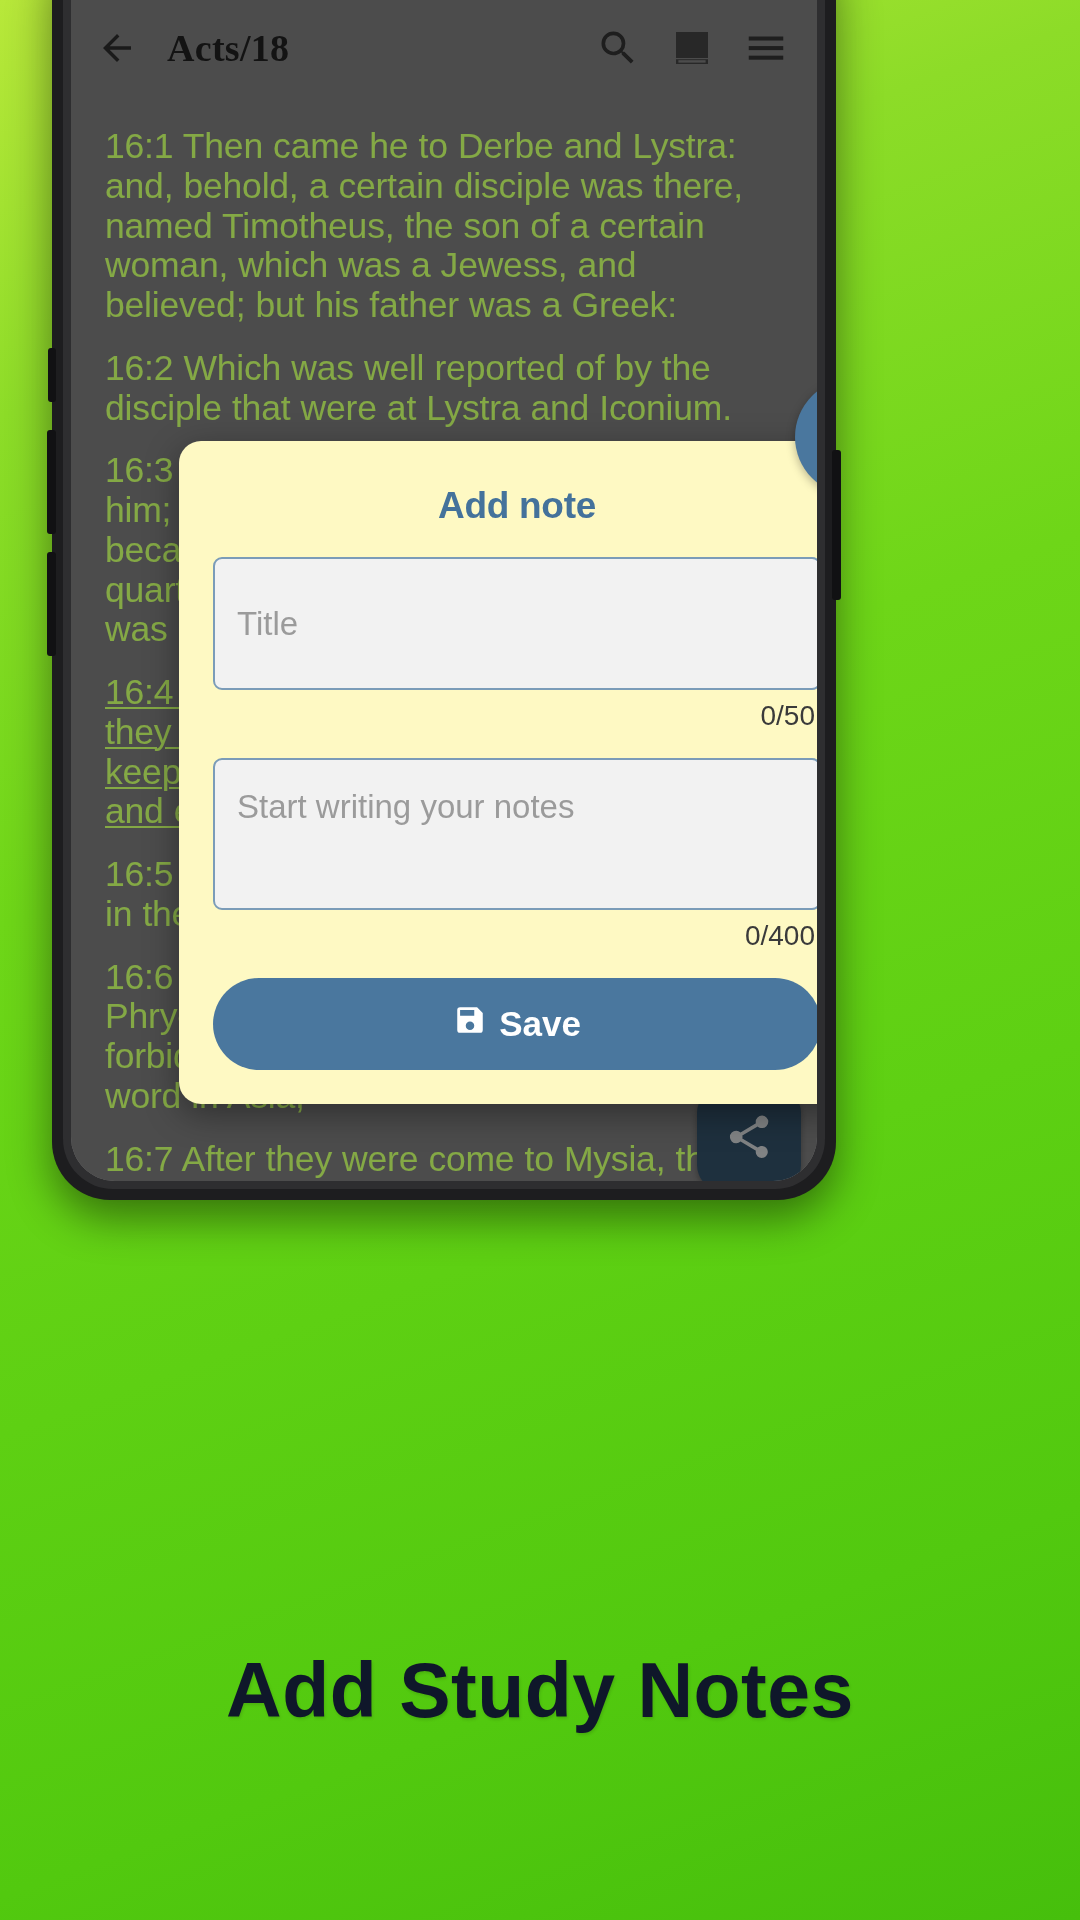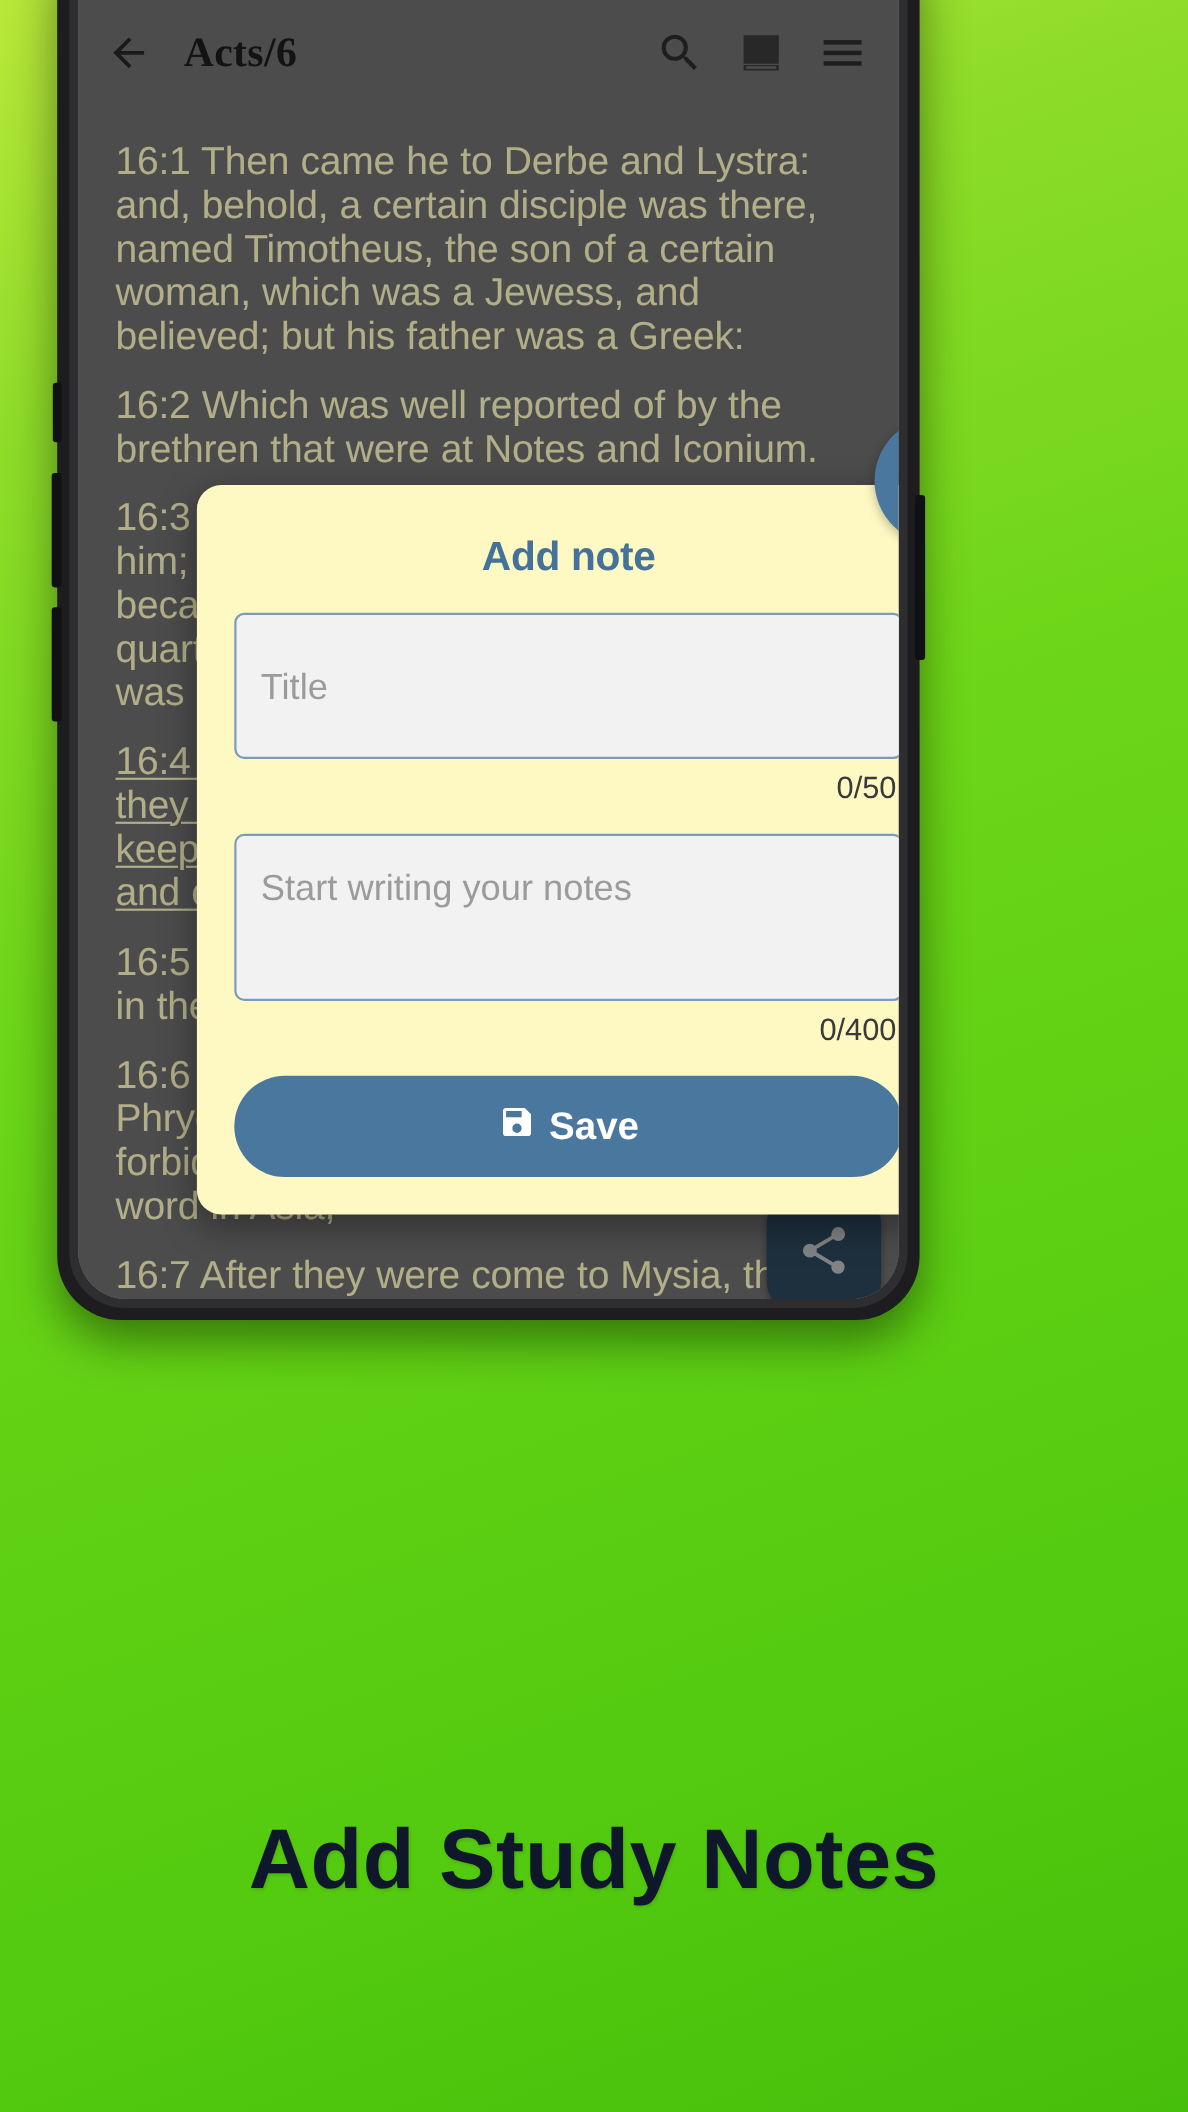--- a/index.html
+++ b/index.html
@@ -105,21 +105,21 @@
     position: absolute;
     left: 0; right: 0;
     top: 150px;
     bottom: 0;
     padding: 28px 32px 0 34px;
     overflow: hidden;
   }
   .verse {
     font-size: 35.5px;
     line-height: 1.12;
-    color: #fef9c3;
+    color: #bef264;
     margin-bottom: 23px;
     letter-spacing: -.2px;
     word-spacing: .5px;
   }
   .verse.underlined {
     text-decoration: underline;
     text-decoration-thickness: 2px;
     text-underline-offset: 3px;
   }
 
@@ -265,21 +265,21 @@
       <div id="app">
 
         <div id="app-bar">
 
           <div id="back-arrow">
             <svg width="42" height="42" viewBox="0 0 24 24">
               <path d="M20 11H7.8l5.6-5.6L12 4l-8 8 8 8 1.4-1.4L7.8 13H20z" fill="#262626"></path>
             </svg>
           </div>
 
-          <div id="app-title">Acts/6</div>
+          <div id="app-title">Acts/18</div>
 
           <div class="bar-icon">
             <svg width="44" height="44" viewBox="0 0 24 24">
               <path d="M15.5 14h-.79l-.28-.27A6.47 6.47 0 0016 9.5 6.5 6.5 0 109.5 16c1.61 0 3.09-.59 4.23-1.57l.27.28v.79l5 4.99L20.49 19l-4.99-5zm-6 0A4.5 4.5 0 1114 9.5 4.49 4.49 0 019.5 14z" fill="#2b2b2b"></path>
             </svg>
           </div>
 
           <div class="bar-icon">
             <svg width="48" height="48" viewBox="0 0 24 24">
               <path d="M4 4h16v13H4z" fill="#3a3a3a"></path>
@@ -292,21 +292,21 @@
             <svg width="46" height="46" viewBox="0 0 24 24">
               <rect x="3" y="6" width="18" height="2.1" fill="#2b2b2b"></rect>
               <rect x="3" y="11" width="18" height="2.1" fill="#2b2b2b"></rect>
               <rect x="3" y="16" width="18" height="2.1" fill="#2b2b2b"></rect>
             </svg>
           </div>
         </div>
 
         <div id="verses">
           <p class="verse">16:1 Then came he to Derbe and Lystra: and, behold, a certain disciple was there, named Timotheus, the son of a certain woman, which was a Jewess, and believed; but his father was a Greek:</p>
-          <p class="verse">16:2 Which was well reported of by the brethren that were at Notes and Iconium.</p>
+          <p class="verse">16:2 Which was well reported of by the disciple that were at Lystra and Iconium.</p>
           <p class="verse">16:3 Him would Paul have to go forth with him; and took and circumcised him because of the Jews which were in those quarters: for they knew all that his father was a Greek.</p>
           <p class="verse underlined">16:4 And as they went through the cities, they delivered them the decrees for to keep, that were ordained of the apostles and elders which were at Jerusalem.</p>
           <p class="verse">16:5 And so were the churches established in the faith, and increased in number daily.</p>
           <p class="verse">16:6 Now when they had gone throughout Phrygia and the region of Galatia, and were forbidden of the Holy Ghost to preach the word in Asia,</p>
           <p class="verse">16:7 After they were come to Mysia, they assayed to go into Bithynia: but the Spirit suffered them not.</p>
 
         </div>
 
         <div id="fab-column">
 

